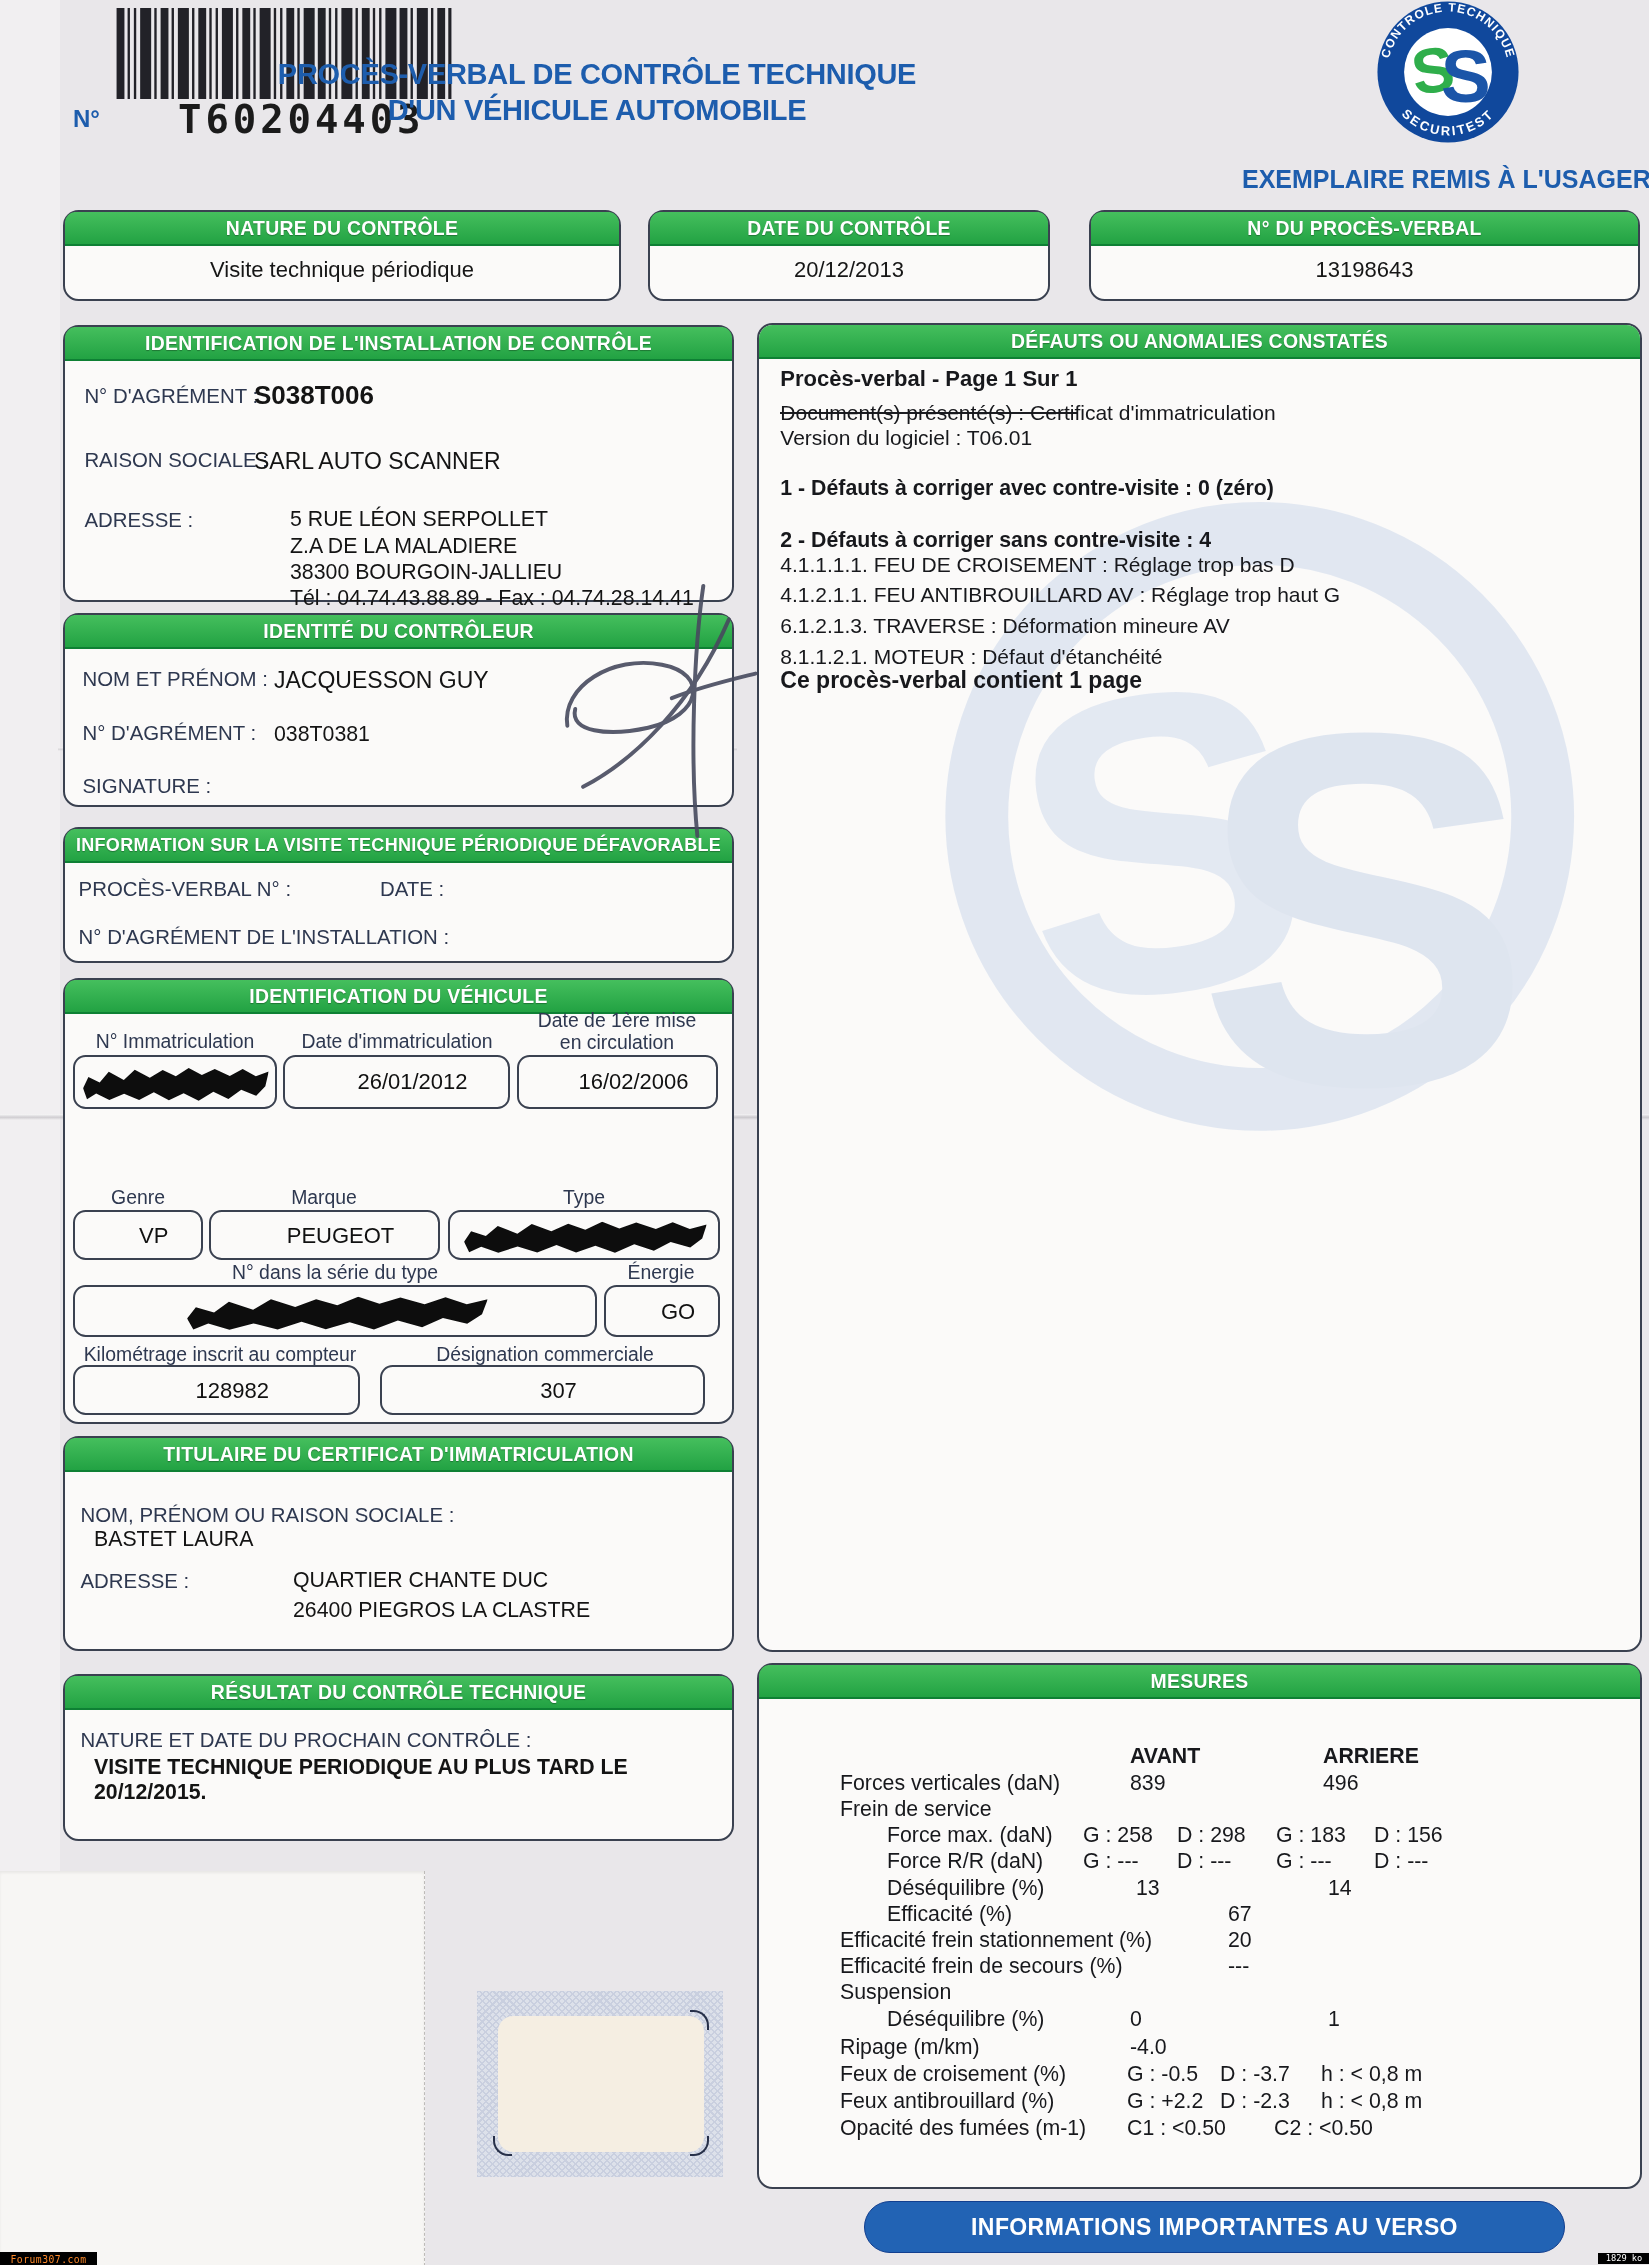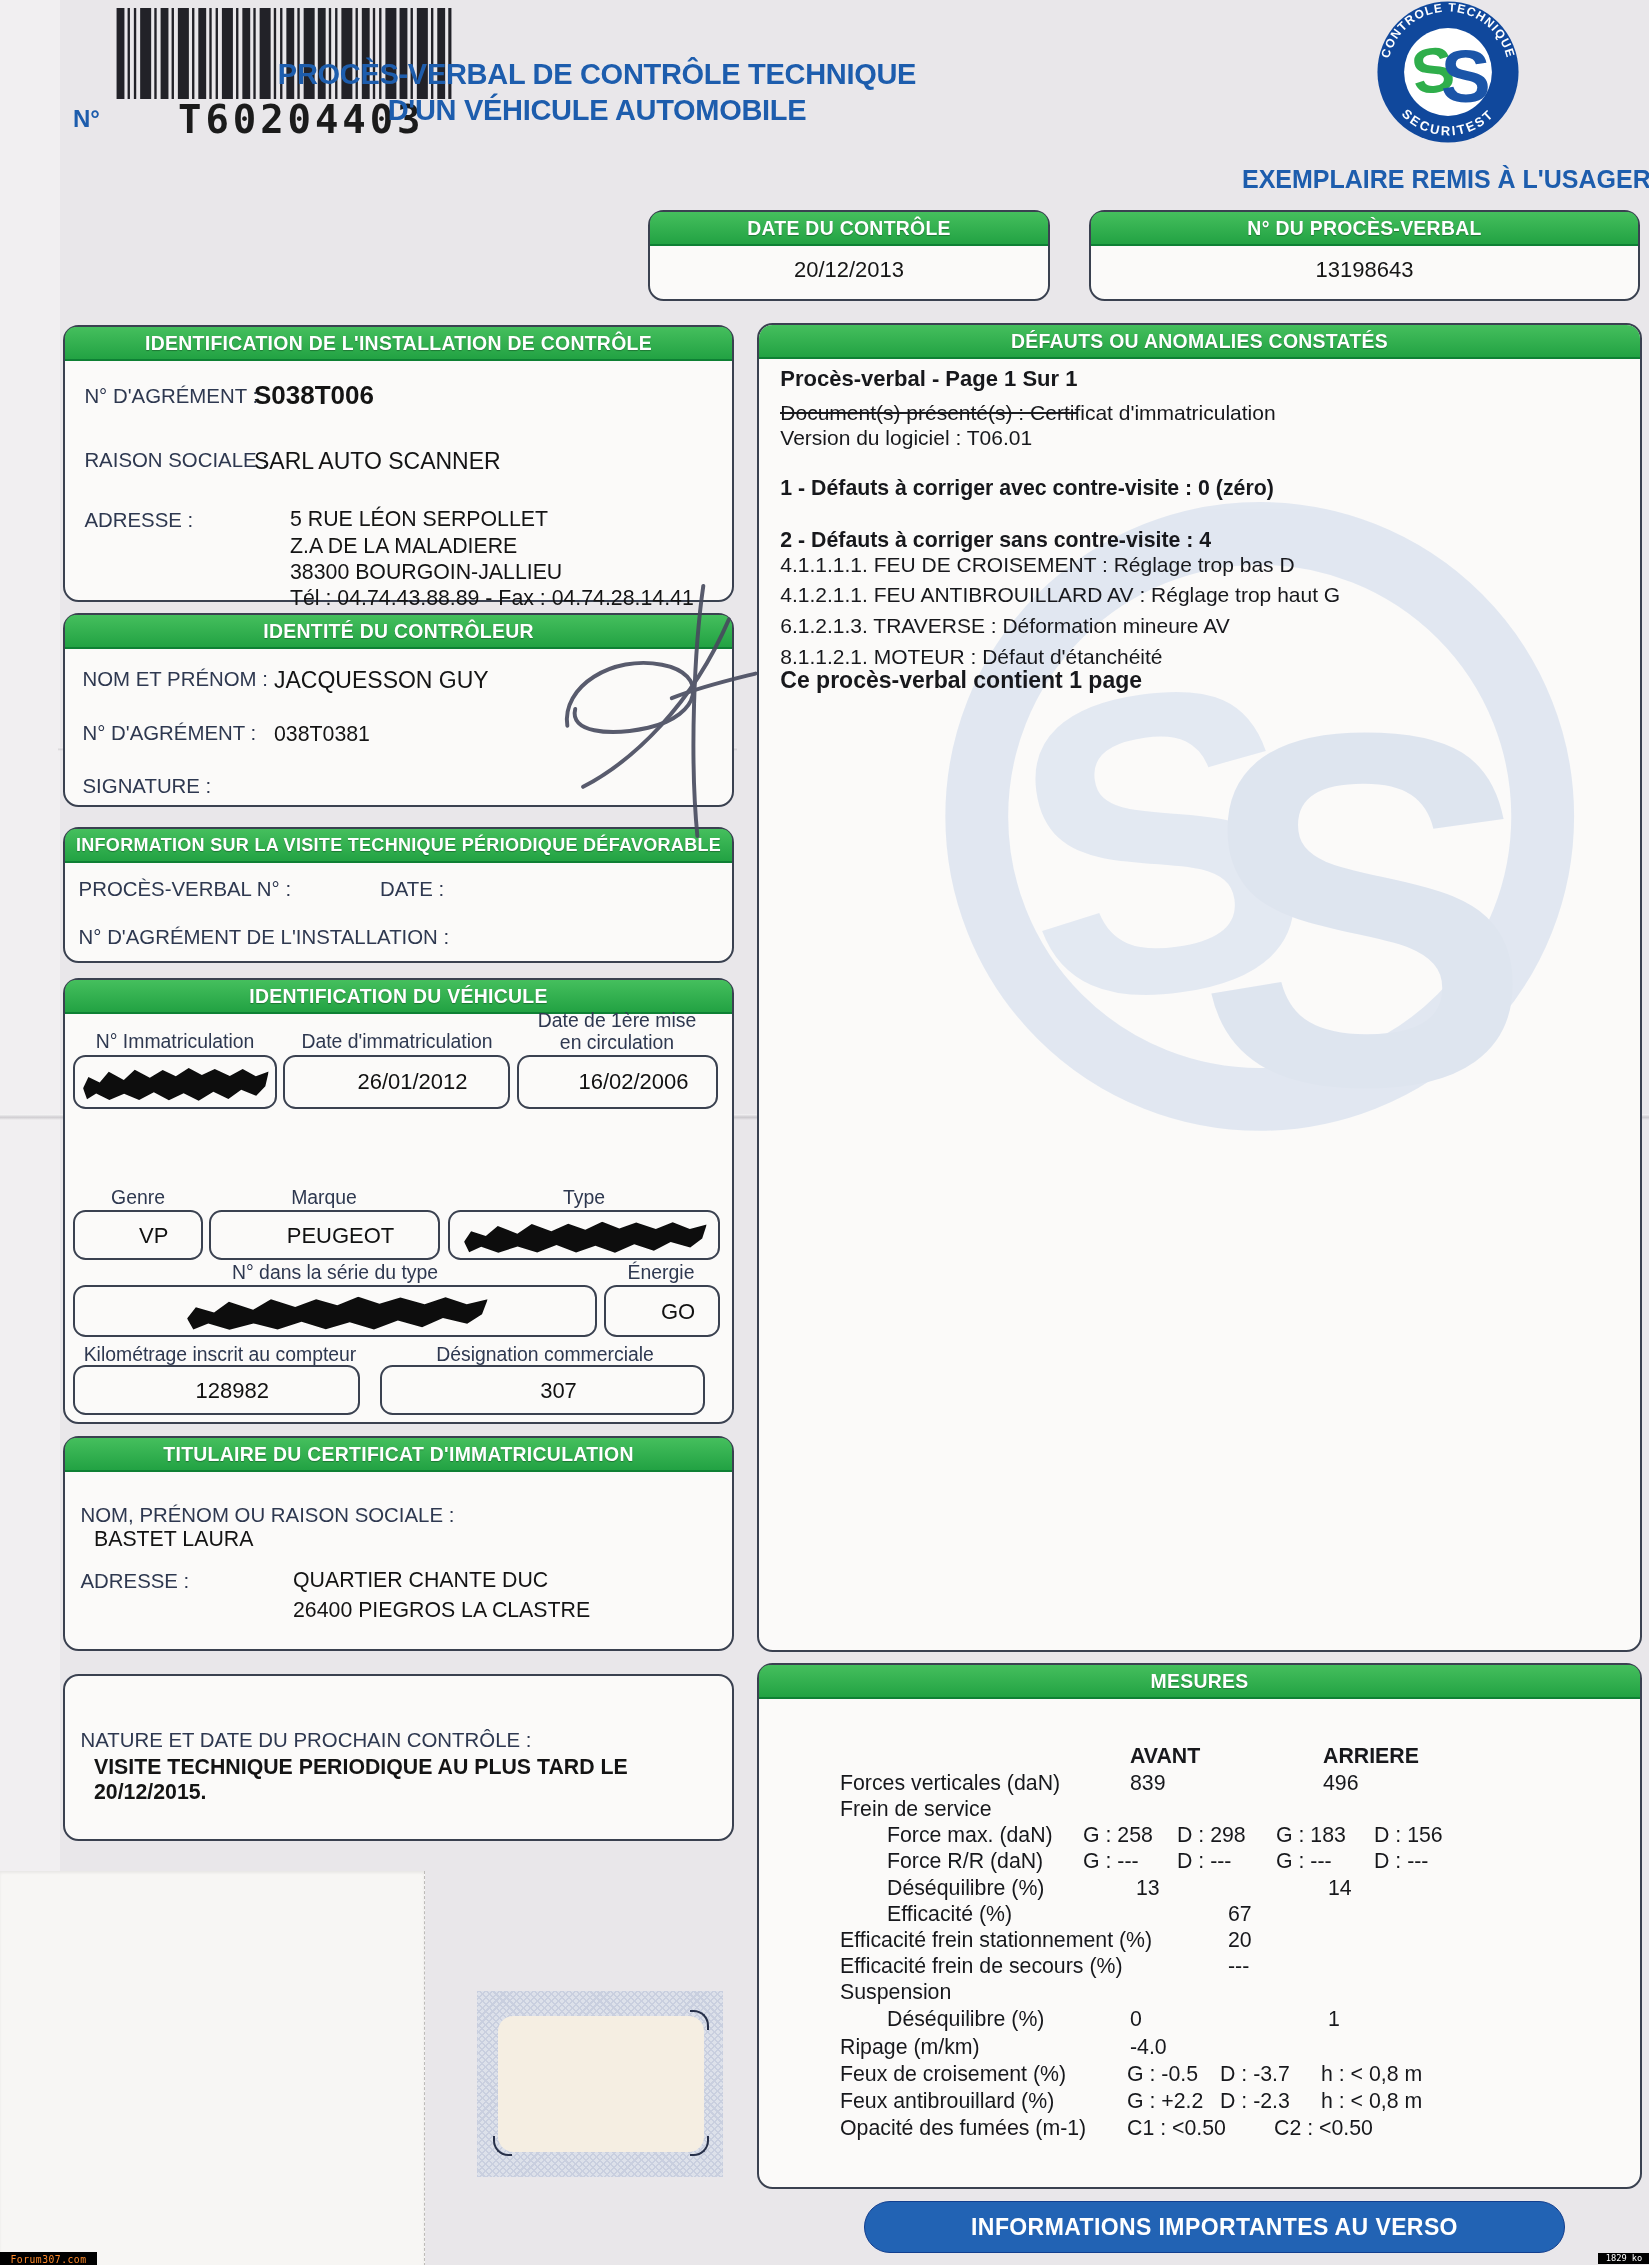--- a/index.html
+++ b/index.html
@@ -122,20 +122,24 @@
     <text font-size="8.4" font-weight="bold" fill="#ffffff" letter-spacing="0.8">
       <textPath href="#tArc" startOffset="50%" text-anchor="middle">CONTROLE TECHNIQUE</textPath>
     </text>
     <text font-size="9" font-weight="bold" fill="#ffffff" letter-spacing="1.6">
       <textPath href="#bArc" startOffset="50%" text-anchor="middle">SECURITEST</textPath>
     </text>
     <text x="25" y="64" font-size="44" font-weight="bold" fill="#2fae4b" transform="rotate(-8 40 50)">S</text>
     <text x="45" y="71" font-size="52" font-weight="bold" fill="#1b55a8">S</text>
   </svg>
 
+  <div class="box" style="left:63px;top:210px;width:558px;height:91px">
+    <div class="bar">NATURE DU CONTRÔLE</div>
+    <div class="sbval">Visite technique périodique</div>
+  </div>
   <div class="box" style="left:648px;top:210px;width:402px;height:91px">
     <div class="bar">DATE DU CONTRÔLE</div>
     <div class="sbval">20/12/2013</div>
   </div>
   <div class="box" style="left:1089px;top:210px;width:551px;height:91px">
     <div class="bar">N° DU PROCÈS-VERBAL</div>
     <div class="sbval">13198643</div>
   </div>
 
   <div class="box" style="left:63px;top:325px;width:671px;height:277px">
@@ -223,20 +227,21 @@
   <div class="box" style="left:63px;top:1436px;width:671px;height:215px">
     <div class="bar">TITULAIRE DU CERTIFICAT D'IMMATRICULATION</div>
     <span class="lab" style="left:15.5px;top:66px">NOM, PRÉNOM OU RAISON SOCIALE :</span>
     <span class="val" style="left:29px;top:89px">BASTET LAURA</span>
     <span class="lab" style="left:15.5px;top:132px">ADRESSE :</span>
     <span class="val" style="left:228px;top:130px">QUARTIER CHANTE DUC</span>
     <span class="val" style="left:228px;top:160px">26400 PIEGROS LA CLASTRE</span>
   </div>
 
   <div class="box" style="left:63px;top:1674px;width:671px;height:167px">
+    <div class="bar">RÉSULTAT DU CONTRÔLE TECHNIQUE</div>
     <span class="lab" style="left:15.5px;top:53px">NATURE ET DATE DU PROCHAIN CONTRÔLE :</span>
     <span class="val b" style="left:29px;top:79px">VISITE TECHNIQUE PERIODIQUE AU PLUS TARD LE</span>
     <span class="val b" style="left:29px;top:104px">20/12/2015.</span>
   </div>
 
   <div class="box" style="left:757px;top:323px;width:885px;height:1329px;overflow:hidden">
     <div class="bar" style="position:relative;z-index:2">DÉFAUTS OU ANOMALIES CONSTATÉS</div>
     <svg class="wm" style="left:87px;top:177px;width:796px;height:786px" viewBox="0 0 100 100">
       <circle cx="52" cy="40" r="36" fill="none" stroke="#c9d6ea" stroke-width="8"></circle>
       <text x="22" y="62" font-size="54" font-weight="bold" fill="#cdd9ec" transform="rotate(-8 40 48)">S</text>

